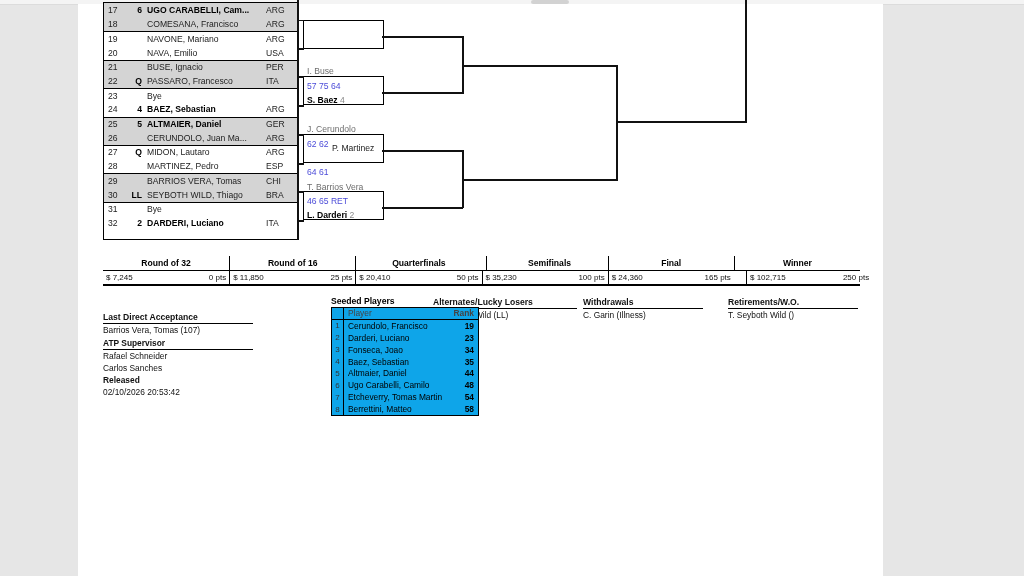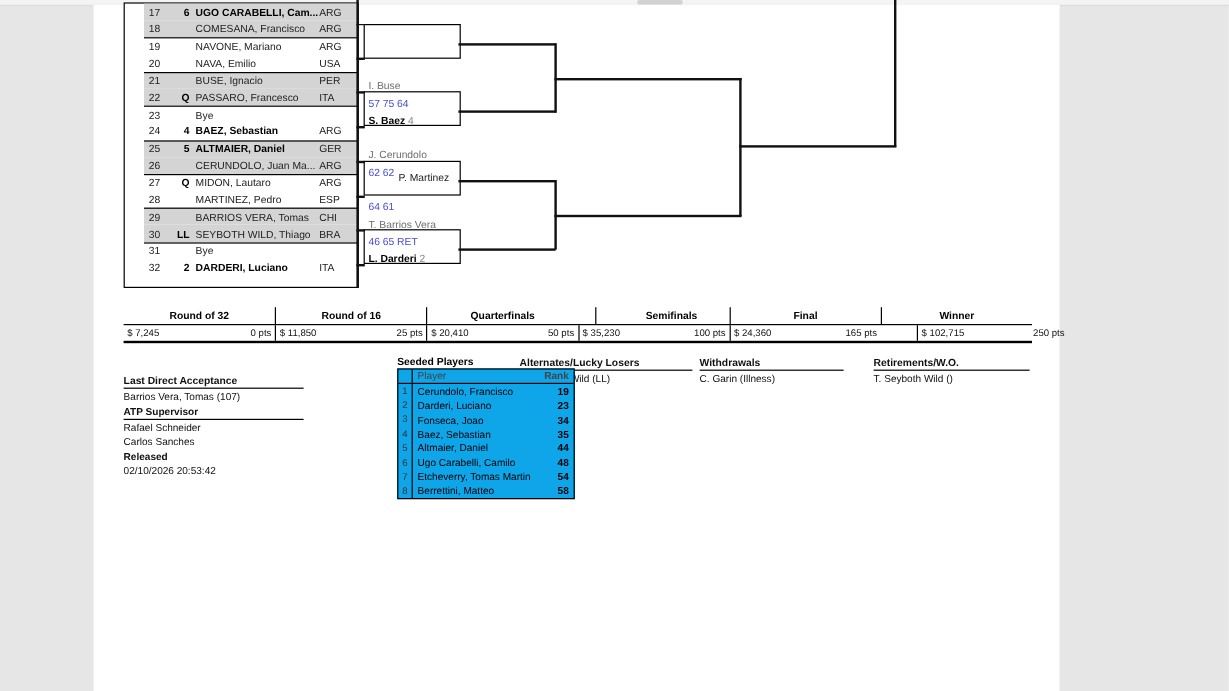--- a/index.html
+++ b/index.html
@@ -13,21 +13,21 @@
   
   #top-strip{position:absolute;left:0;top:0;width:1024px;height:4px;background:#f4f4f4;border-bottom:1px solid #dcdcdc;}
   #top-thumb{position:absolute;left:531px;top:0px;width:38px;height:4px;background:#d2d2d2;border-radius:2px;}
   
   #page{position:absolute;left:78px;top:4px;width:805px;height:572px;background:#ffffff;}
 
   
   #draw-table{position:absolute;left:25px;top:-2px;width:196px;height:238px;
       border:1.6px solid #000;box-sizing:border-box;background:#fff;}
   .dr{position:relative;height:14.2px;box-sizing:border-box;display:flex;align-items:center;
-      font-size:8.6px;color:#222;margin-left:16px;}
+      font-size:8.6px;color:#222;}
   .dr.shade{background:#d4d4d4;}
   .grp-top{border-top:1.6px solid #000;}
   .c-num{width:19px;padding-left:4px;box-sizing:border-box;}
   .c-seed{width:24px;text-align:right;padding-right:5px;box-sizing:border-box;font-weight:bold;color:#000;}
   .c-name{flex:1;overflow:hidden;white-space:nowrap;text-overflow:ellipsis;}
   .c-name.bold{font-weight:bold;color:#000;}
   .c-ctry{width:32px;text-align:left;box-sizing:border-box;}
 
   
   #bracket{position:absolute;left:0;top:0;width:805px;height:240px;pointer-events:none;}
@@ -233,21 +233,21 @@
       <div class="hline" style="left:219px;top:187px;width:7px;"></div>
       <div class="hline" style="left:219px;top:216px;width:7px;"></div>
       <div class="vline" style="left:219px;top:-4px;height:240px;"></div>
     </div>
 
     <div id="prize">
       <div id="prize-rounds">
           <div class="pcell" style="left: 0px; width: 126.167px;">Round of 32</div>
           <div class="pcell sep" style="left: 126.167px; width: 126.167px;">Round of 16</div>
           <div class="pcell sep" style="left: 252.333px; width: 126.167px;">Quarterfinals</div>
-          <div class="pcell sep" style="left: 393px; width: 126.167px;">Semifinals</div>
+          <div class="pcell sep" style="left: 383px; width: 126.167px;">Semifinals</div>
           <div class="pcell sep" style="left: 504.667px; width: 126.167px;">Final</div>
           <div class="pcell sep" style="left: 630.833px; width: 126.167px;">Winner</div>
         </div>
       <div id="prize-money">
           <div class="mcell" style="left: 0px; width: 126.167px;">
             <span class="amt">$ 7,245</span>
             <span class="pts">0 pts</span>
           </div>
           <div class="mcell sep" style="left: 126.167px; width: 126.167px;">
             <span class="amt">$ 11,850</span>
@@ -258,21 +258,21 @@
             <span class="pts">50 pts</span>
           </div>
           <div class="mcell sep" style="left: 378.5px; width: 126.167px;">
             <span class="amt">$ 35,230</span>
             <span class="pts">100 pts</span>
           </div>
           <div class="mcell sep" style="left: 504.667px; width: 126.167px;">
             <span class="amt">$ 24,360</span>
             <span class="pts">165 pts</span>
           </div>
-          <div class="mcell sep" style="left: 661px; width: 126.167px;">
+          <div class="mcell sep" style="left: 643px; width: 126.167px;">
             <span class="amt">$ 102,715</span>
             <span class="pts">250 pts</span>
           </div>
         </div>
     </div>
 
     <div class="info" style="left:25px;top:293px;width:150px;margin-top:15px;">
       <h4>Last Direct Acceptance</h4>
       <div class="line">Barrios Vera, Tomas (107)</div>
       <div class="sub">ATP Supervisor</div>

